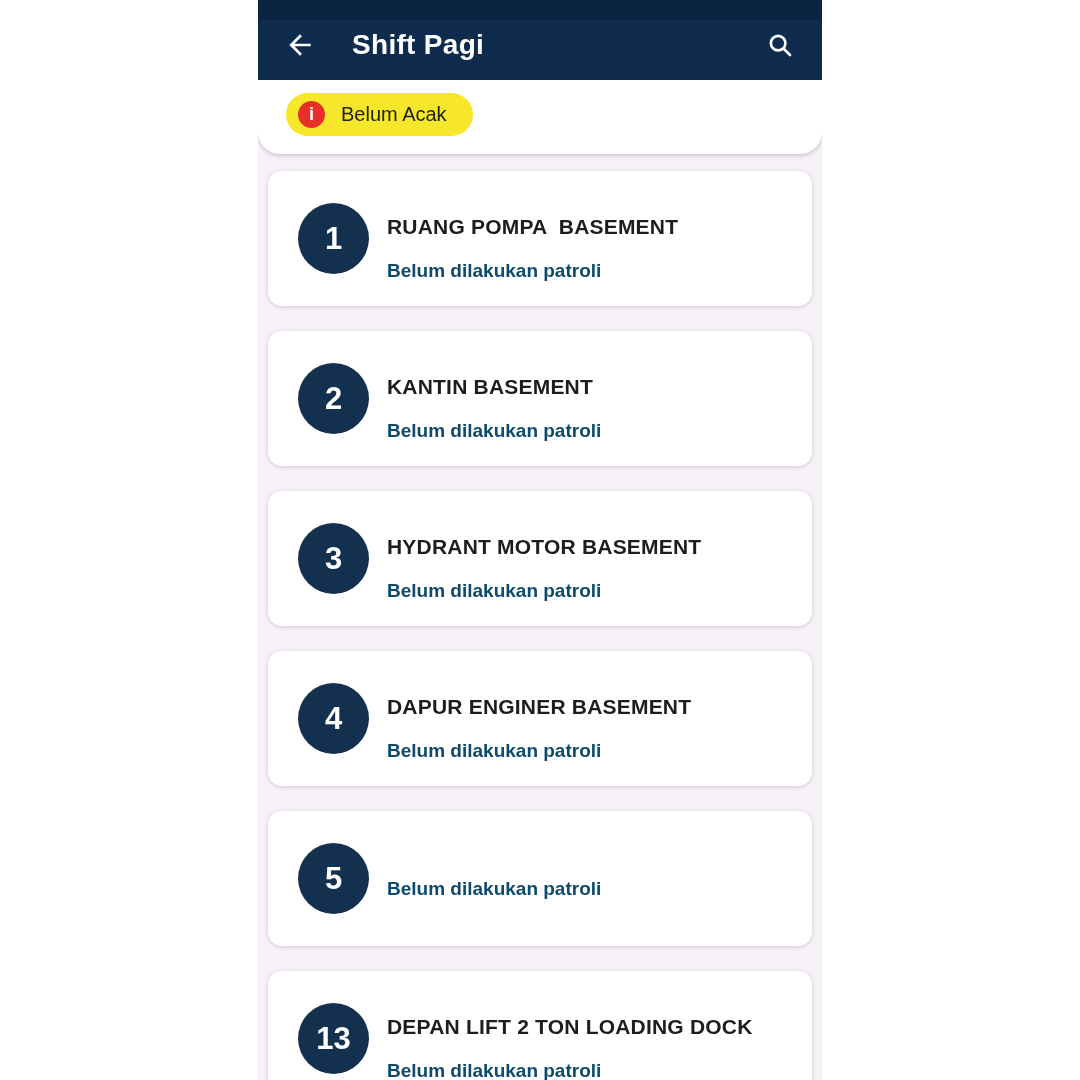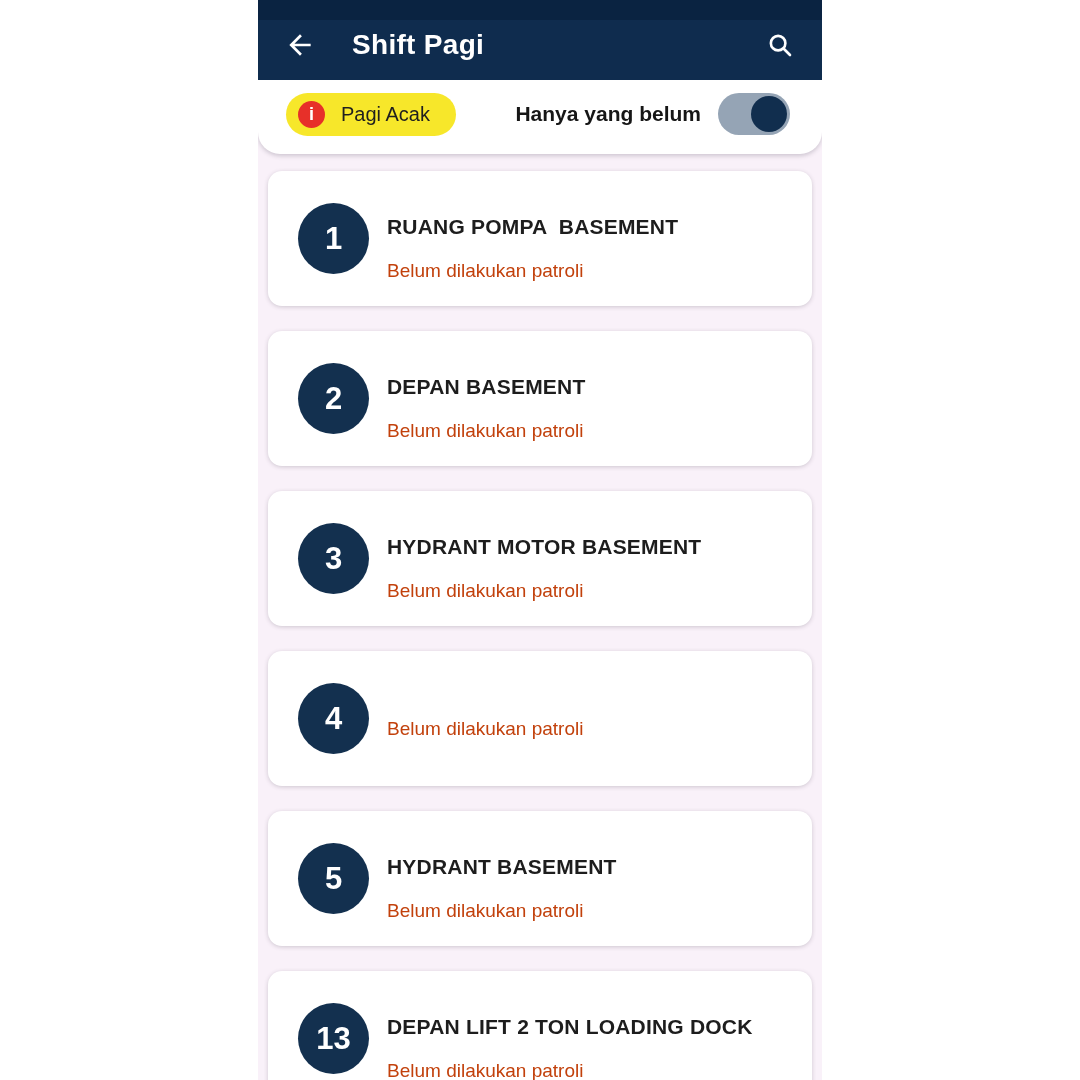--- a/index.html
+++ b/index.html
@@ -96,21 +96,21 @@
     font-size: 31px; font-weight: 700;
     flex-shrink: 0;
   }
   .card-text { margin-left: 18px; display: flex; flex-direction: column; }
   .card-title {
     font-size: 21px; font-weight: 700; color: #1d1d1d;
     letter-spacing: 0.2px; white-space: pre; margin-top: 20px;
   }
   .card-subtitle {
     margin-top: 21px;
-    font-size: 19px; font-weight: 400; color: #c2410c;
+    font-size: 19px; font-weight: 700; color: #0c4a6e;
   }
   svg { display: block; }
 </style>
 </head>
 <body>
 
 <div class="page">
   <div class="app">
 
     <div class="header">
@@ -128,67 +128,61 @@
             <circle cx="10.5" cy="10.5" r="5.8" fill="none" stroke="#ffffff" stroke-width="2.1"></circle>
             <line x1="15" y1="15" x2="20" y2="20" stroke="#ffffff" stroke-width="2.1" stroke-linecap="round"></line>
           </svg>
         </span>
       </div>
     </div>
 
     <div class="filter-bar">
       <div class="badge">
         <span class="info-icon">i</span>
-        <span class="badge-label">Pagi Acak</span>
-      </div>
-      <div class="toggle-group">
-        <span class="toggle-label">Hanya yang belum</span>
-        <div class="toggle">
-          <div class="toggle-thumb"></div>
-        </div>
+        <span class="badge-label">Belum Acak</span>
       </div>
     </div>
 
     <div class="list">
 
       <div class="card">
         <div class="num-circle">1</div>
         <div class="card-text">
           <div class="card-title">RUANG POMPA  BASEMENT</div>
           <div class="card-subtitle">Belum dilakukan patroli</div>
         </div>
       </div>
 
       <div class="card">
         <div class="num-circle">2</div>
         <div class="card-text">
-          <div class="card-title">DEPAN BASEMENT</div>
+          <div class="card-title">KANTIN BASEMENT</div>
           <div class="card-subtitle">Belum dilakukan patroli</div>
         </div>
       </div>
 
       <div class="card">
         <div class="num-circle">3</div>
         <div class="card-text">
           <div class="card-title">HYDRANT MOTOR BASEMENT</div>
           <div class="card-subtitle">Belum dilakukan patroli</div>
         </div>
       </div>
 
       <div class="card">
         <div class="num-circle">4</div>
         <div class="card-text">
+          <div class="card-title">DAPUR ENGINER BASEMENT</div>
           <div class="card-subtitle">Belum dilakukan patroli</div>
         </div>
       </div>
 
       <div class="card">
         <div class="num-circle">5</div>
         <div class="card-text">
-          <div class="card-title">HYDRANT BASEMENT</div>
           <div class="card-subtitle">Belum dilakukan patroli</div>
         </div>
       </div>
 
       <div class="card">
         <div class="num-circle">13</div>
         <div class="card-text">
           <div class="card-title">DEPAN LIFT 2 TON LOADING DOCK</div>
           <div class="card-subtitle">Belum dilakukan patroli</div>
         </div>

